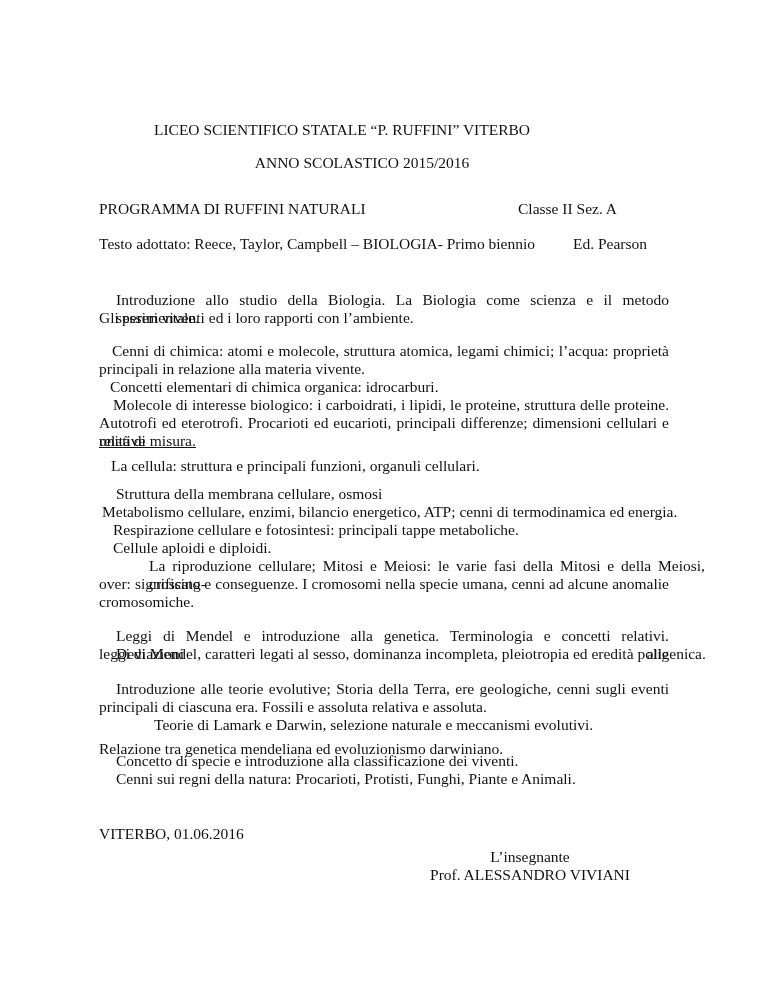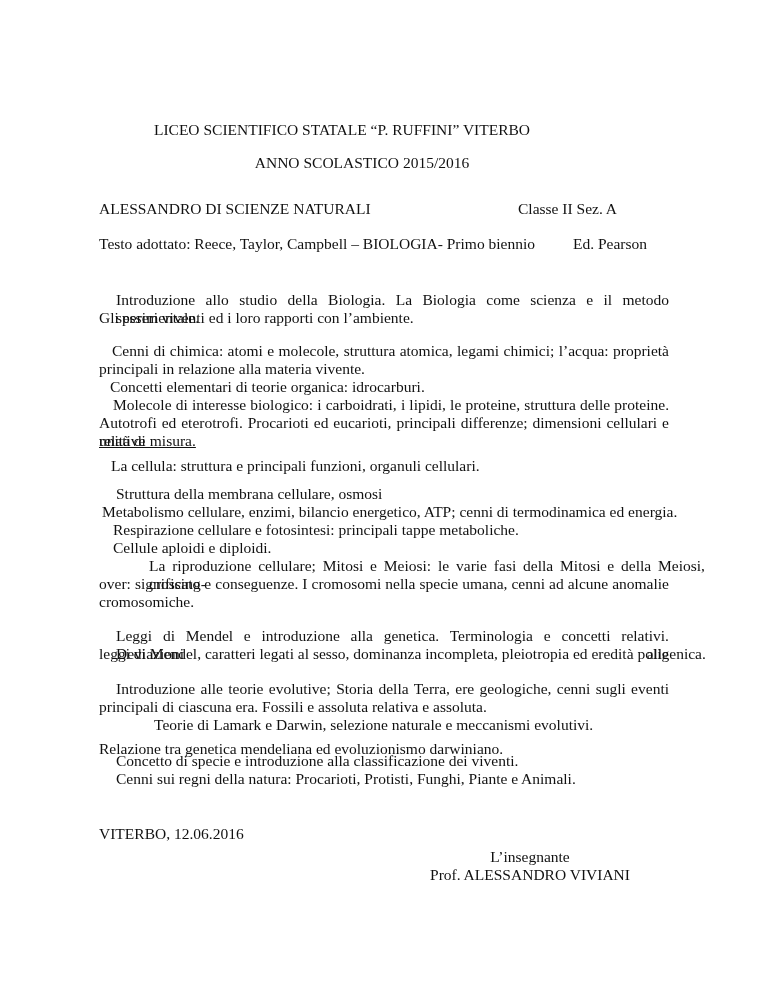--- a/index.html
+++ b/index.html
@@ -12,31 +12,31 @@
   .just { position: absolute; left: 99px; width: 570px; text-align: justify; text-align-last: justify; white-space: normal; line-height: 18px; }
   .center { position: absolute; left: 0; width: 684px; text-align: center; line-height: 18px; }
 </style>
 </head>
 <body>
 
 <div>
   <div class="center" style="top:121px;">LICEO SCIENTIFICO STATALE “P. RUFFINI” VITERBO</div>
   <div class="center" style="top:154px;margin-left:20px;">ANNO SCOLASTICO 2015/2016</div>
 
-  <div class="ln" style="left:99px; top:200px;">ALESSANDRO DI SCIENZE NATURALI</div>
+  <div class="ln" style="left:99px; top:200px;">PROGRAMMA DI RUFFINI NATURALI</div>
   <div class="ln" style="left:518px; top:200px;">Classe  II  Sez.  A</div>
   <div class="ln" style="left:99px; top:235px;">Testo adottato:  Reece, Taylor, Campbell – BIOLOGIA-  Primo biennio</div>
   <div class="ln" style="left:538px; top:235px;margin-left:35px;">Ed. Pearson</div>
 
   <div class="just" style="top:291px; left:116px; width:553px;">Introduzione allo studio della Biologia.  La Biologia come scienza e il metodo sperimentale.</div>
   <div class="ln" style="left:99px; top:309px;">Gli esseri viventi ed i loro rapporti con l’ambiente.</div>
 
   <div class="just" style="top:342px; left:112px; width:557px;">Cenni di chimica: atomi e molecole, struttura atomica, legami chimici; l’acqua: proprietà</div>
   <div class="ln" style="left:99px; top:360px;">principali in relazione alla  materia vivente.</div>
-  <div class="ln" style="left:110px; top:378px;">Concetti elementari di teorie organica: idrocarburi.</div>
+  <div class="ln" style="left:110px; top:378px;">Concetti elementari di chimica organica: idrocarburi.</div>
   <div class="just" style="top:396px; left:113px; width:556px;">Molecole di interesse biologico: i carboidrati, i lipidi, le proteine, struttura delle proteine.</div>
   <div class="just" style="top:414px;">Autotrofi ed eterotrofi. Procarioti ed eucarioti,  principali differenze; dimensioni cellulari e relative</div>
   <div class="ln" style="left:99px; top:432px;text-decoration:underline;">unità di misura.</div>
 
   <div class="ln" style="left:99px; top:457px;margin-left:12px;">La cellula: struttura e principali funzioni, organuli cellulari.</div>
   <div class="ln" style="left:116px; top:485px;">Struttura della membrana cellulare, osmosi</div>
   <div class="ln" style="left:102px; top:503px;">Metabolismo cellulare, enzimi, bilancio energetico, ATP; cenni di termodinamica ed energia.</div>
   <div class="ln" style="left:113px; top:521px;">Respirazione cellulare e fotosintesi: principali tappe metaboliche.</div>
   <div class="ln" style="left:113px; top:539px;">Cellule aploidi e diploidi.</div>
   <div class="just" style="top:557px; left:113px; width:556px;margin-left:36px;">La riproduzione cellulare; Mitosi e Meiosi: le varie fasi della Mitosi e della Meiosi, crossing-</div>
@@ -46,16 +46,16 @@
   <div class="just" style="top:627px; left:116px; width:553px;">Leggi di Mendel e introduzione alla genetica. Terminologia e concetti relativi. Deviazioni alle</div>
   <div class="ln" style="left:99px; top:645px;">leggi di Mendel, caratteri legati al sesso, dominanza incompleta, pleiotropia ed eredità poligenica.</div>
 
   <div class="just" style="top:680px; left:116px; width:553px;">Introduzione alle teorie evolutive; Storia della Terra, ere geologiche, cenni sugli eventi</div>
   <div class="ln" style="left:99px; top:698px;">principali di ciascuna era. Fossili e assoluta relativa e assoluta.</div>
   <div class="ln" style="left:113px; top:716px;margin-left:41px;">Teorie di Lamark e Darwin, selezione naturale e meccanismi evolutivi.</div>
   <div class="ln" style="left:99px; top:734px;margin-top:6px;">Relazione tra genetica mendeliana ed evoluzionismo darwiniano.</div>
   <div class="ln" style="left:116px; top:752px;">Concetto di specie e introduzione alla classificazione dei viventi.</div>
   <div class="ln" style="left:116px; top:770px;">Cenni sui regni della natura: Procarioti, Protisti, Funghi, Piante e Animali.</div>
 
-  <div class="ln" style="left:99px; top:825px;">VITERBO, 12.06.2016</div>
+  <div class="ln" style="left:99px; top:825px;">VITERBO, 01.06.2016</div>
   <div class="ln" style="left:410px; top:848px; width:240px; text-align:center;">L’insegnante</div>
   <div class="ln" style="left:410px; top:866px; width:240px; text-align:center;">Prof. ALESSANDRO VIVIANI</div>
 </div>
 
 </body></html>

